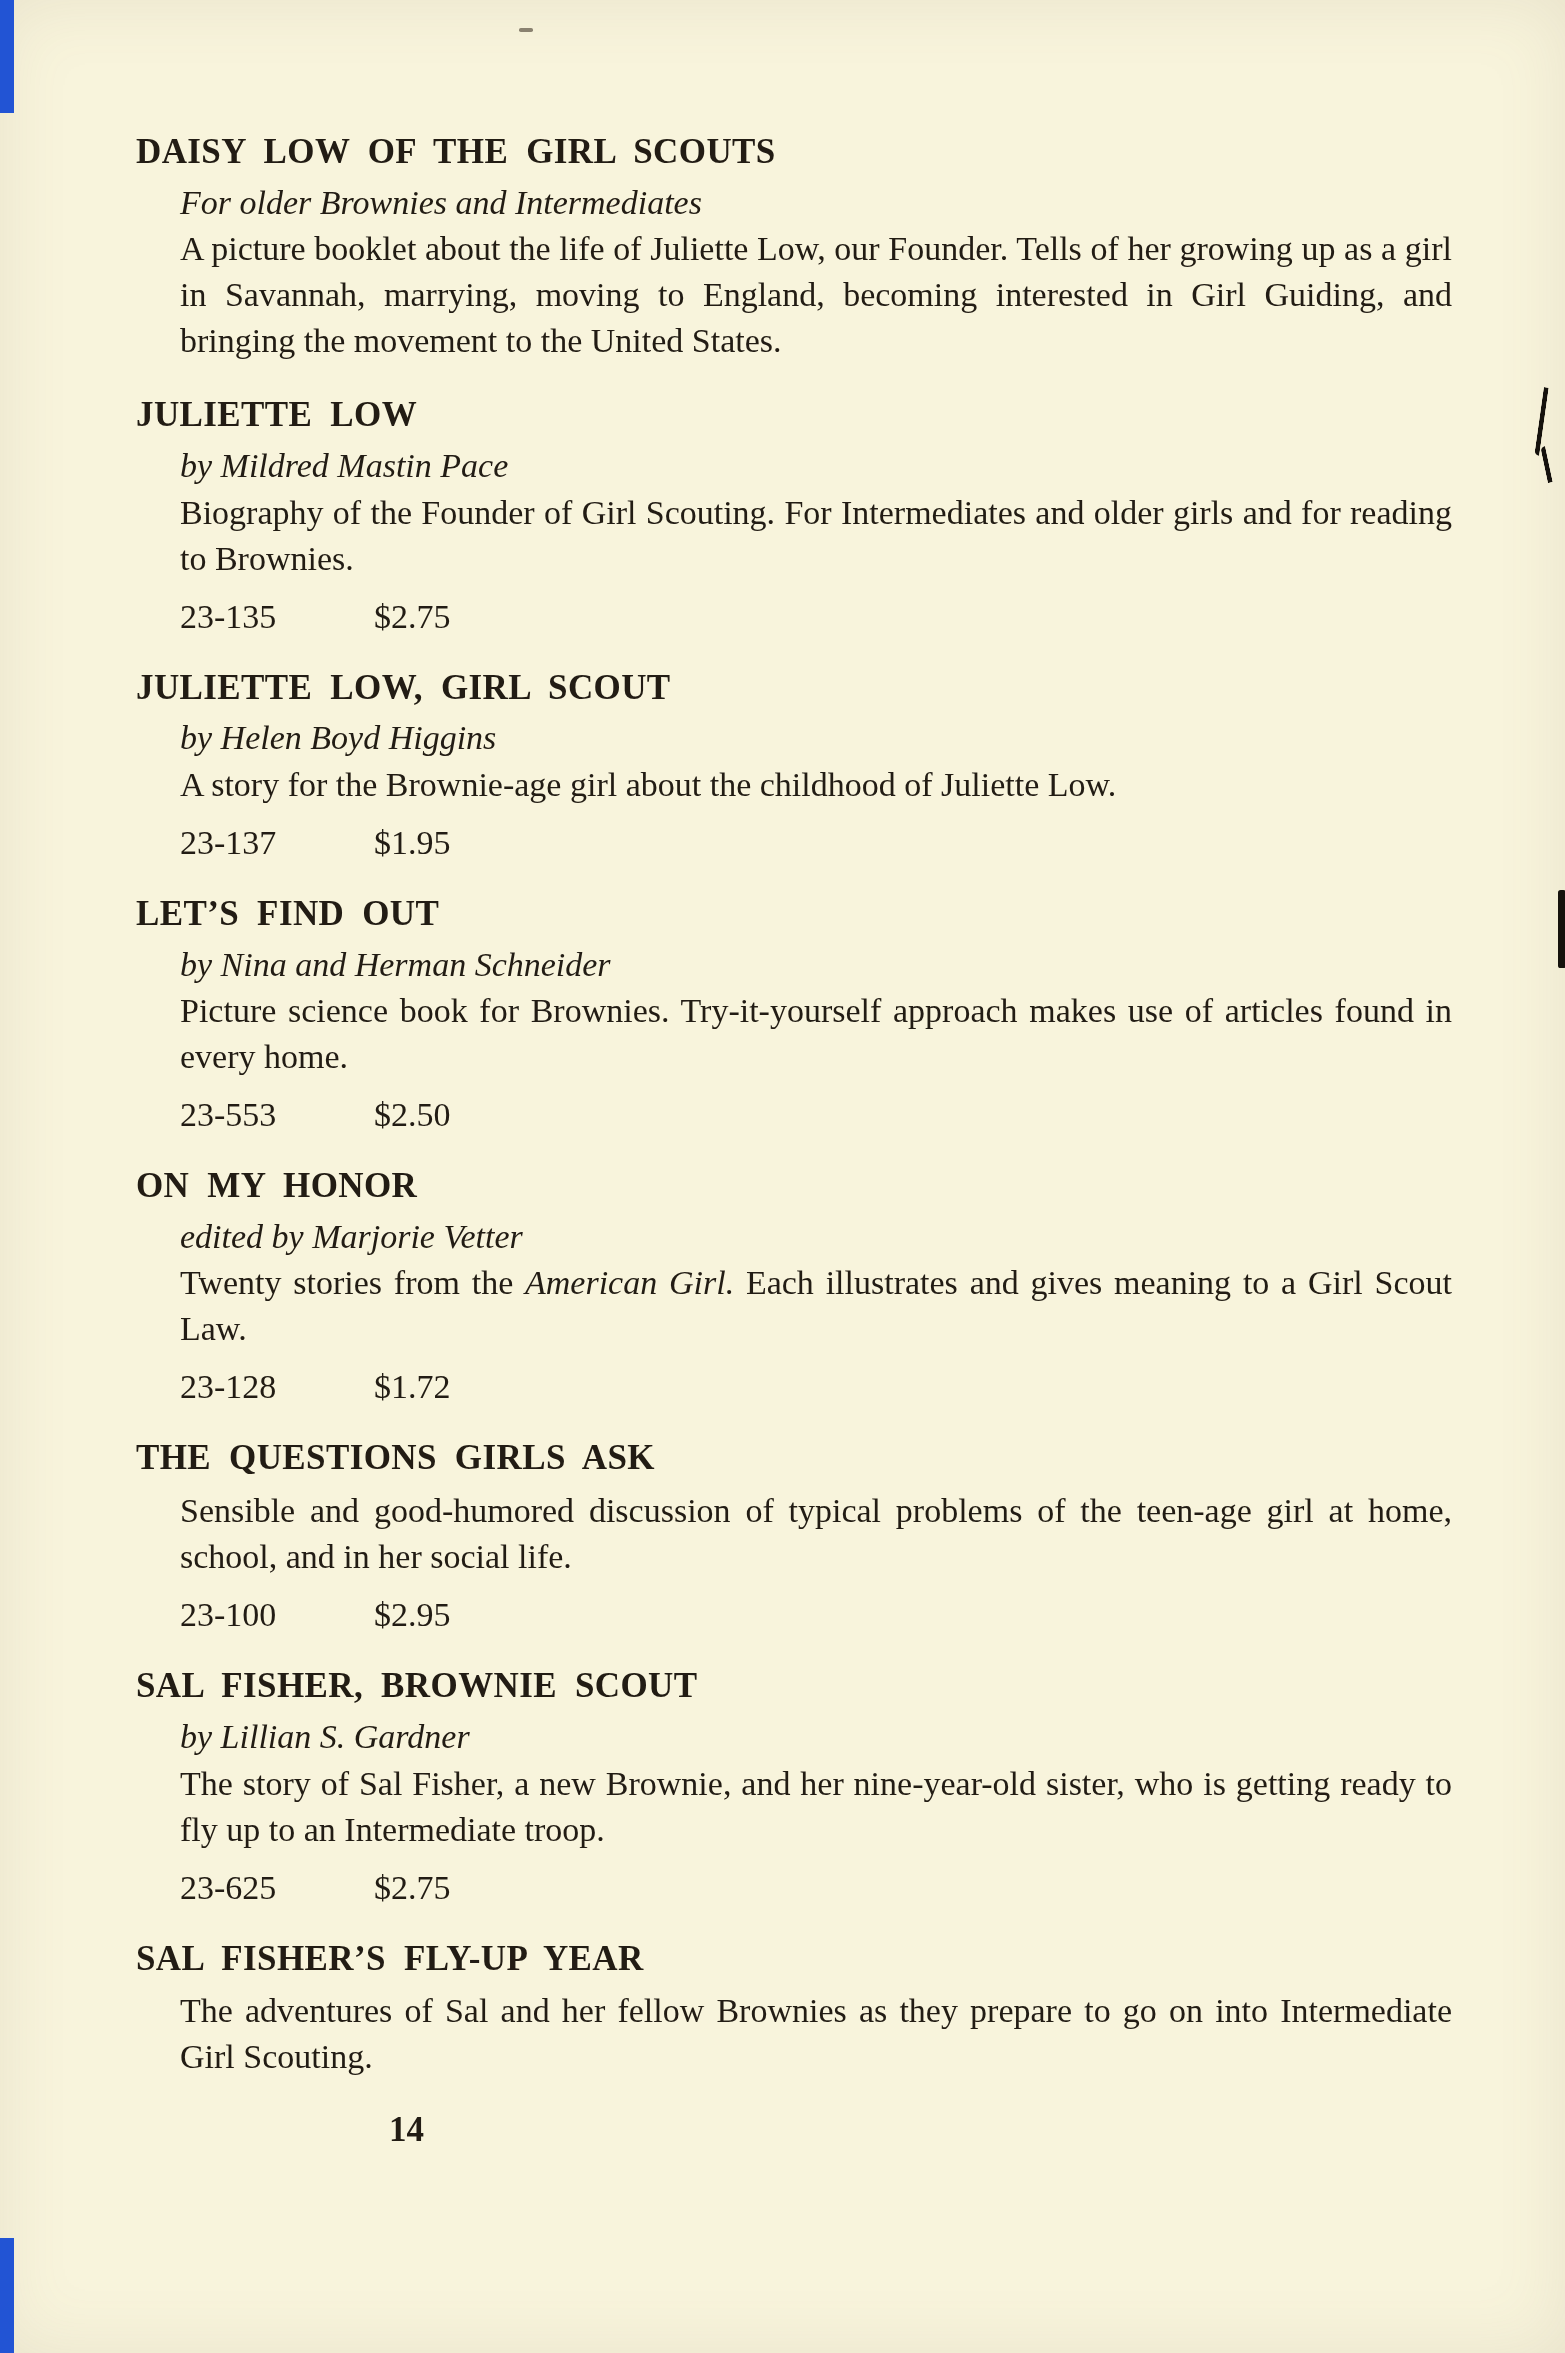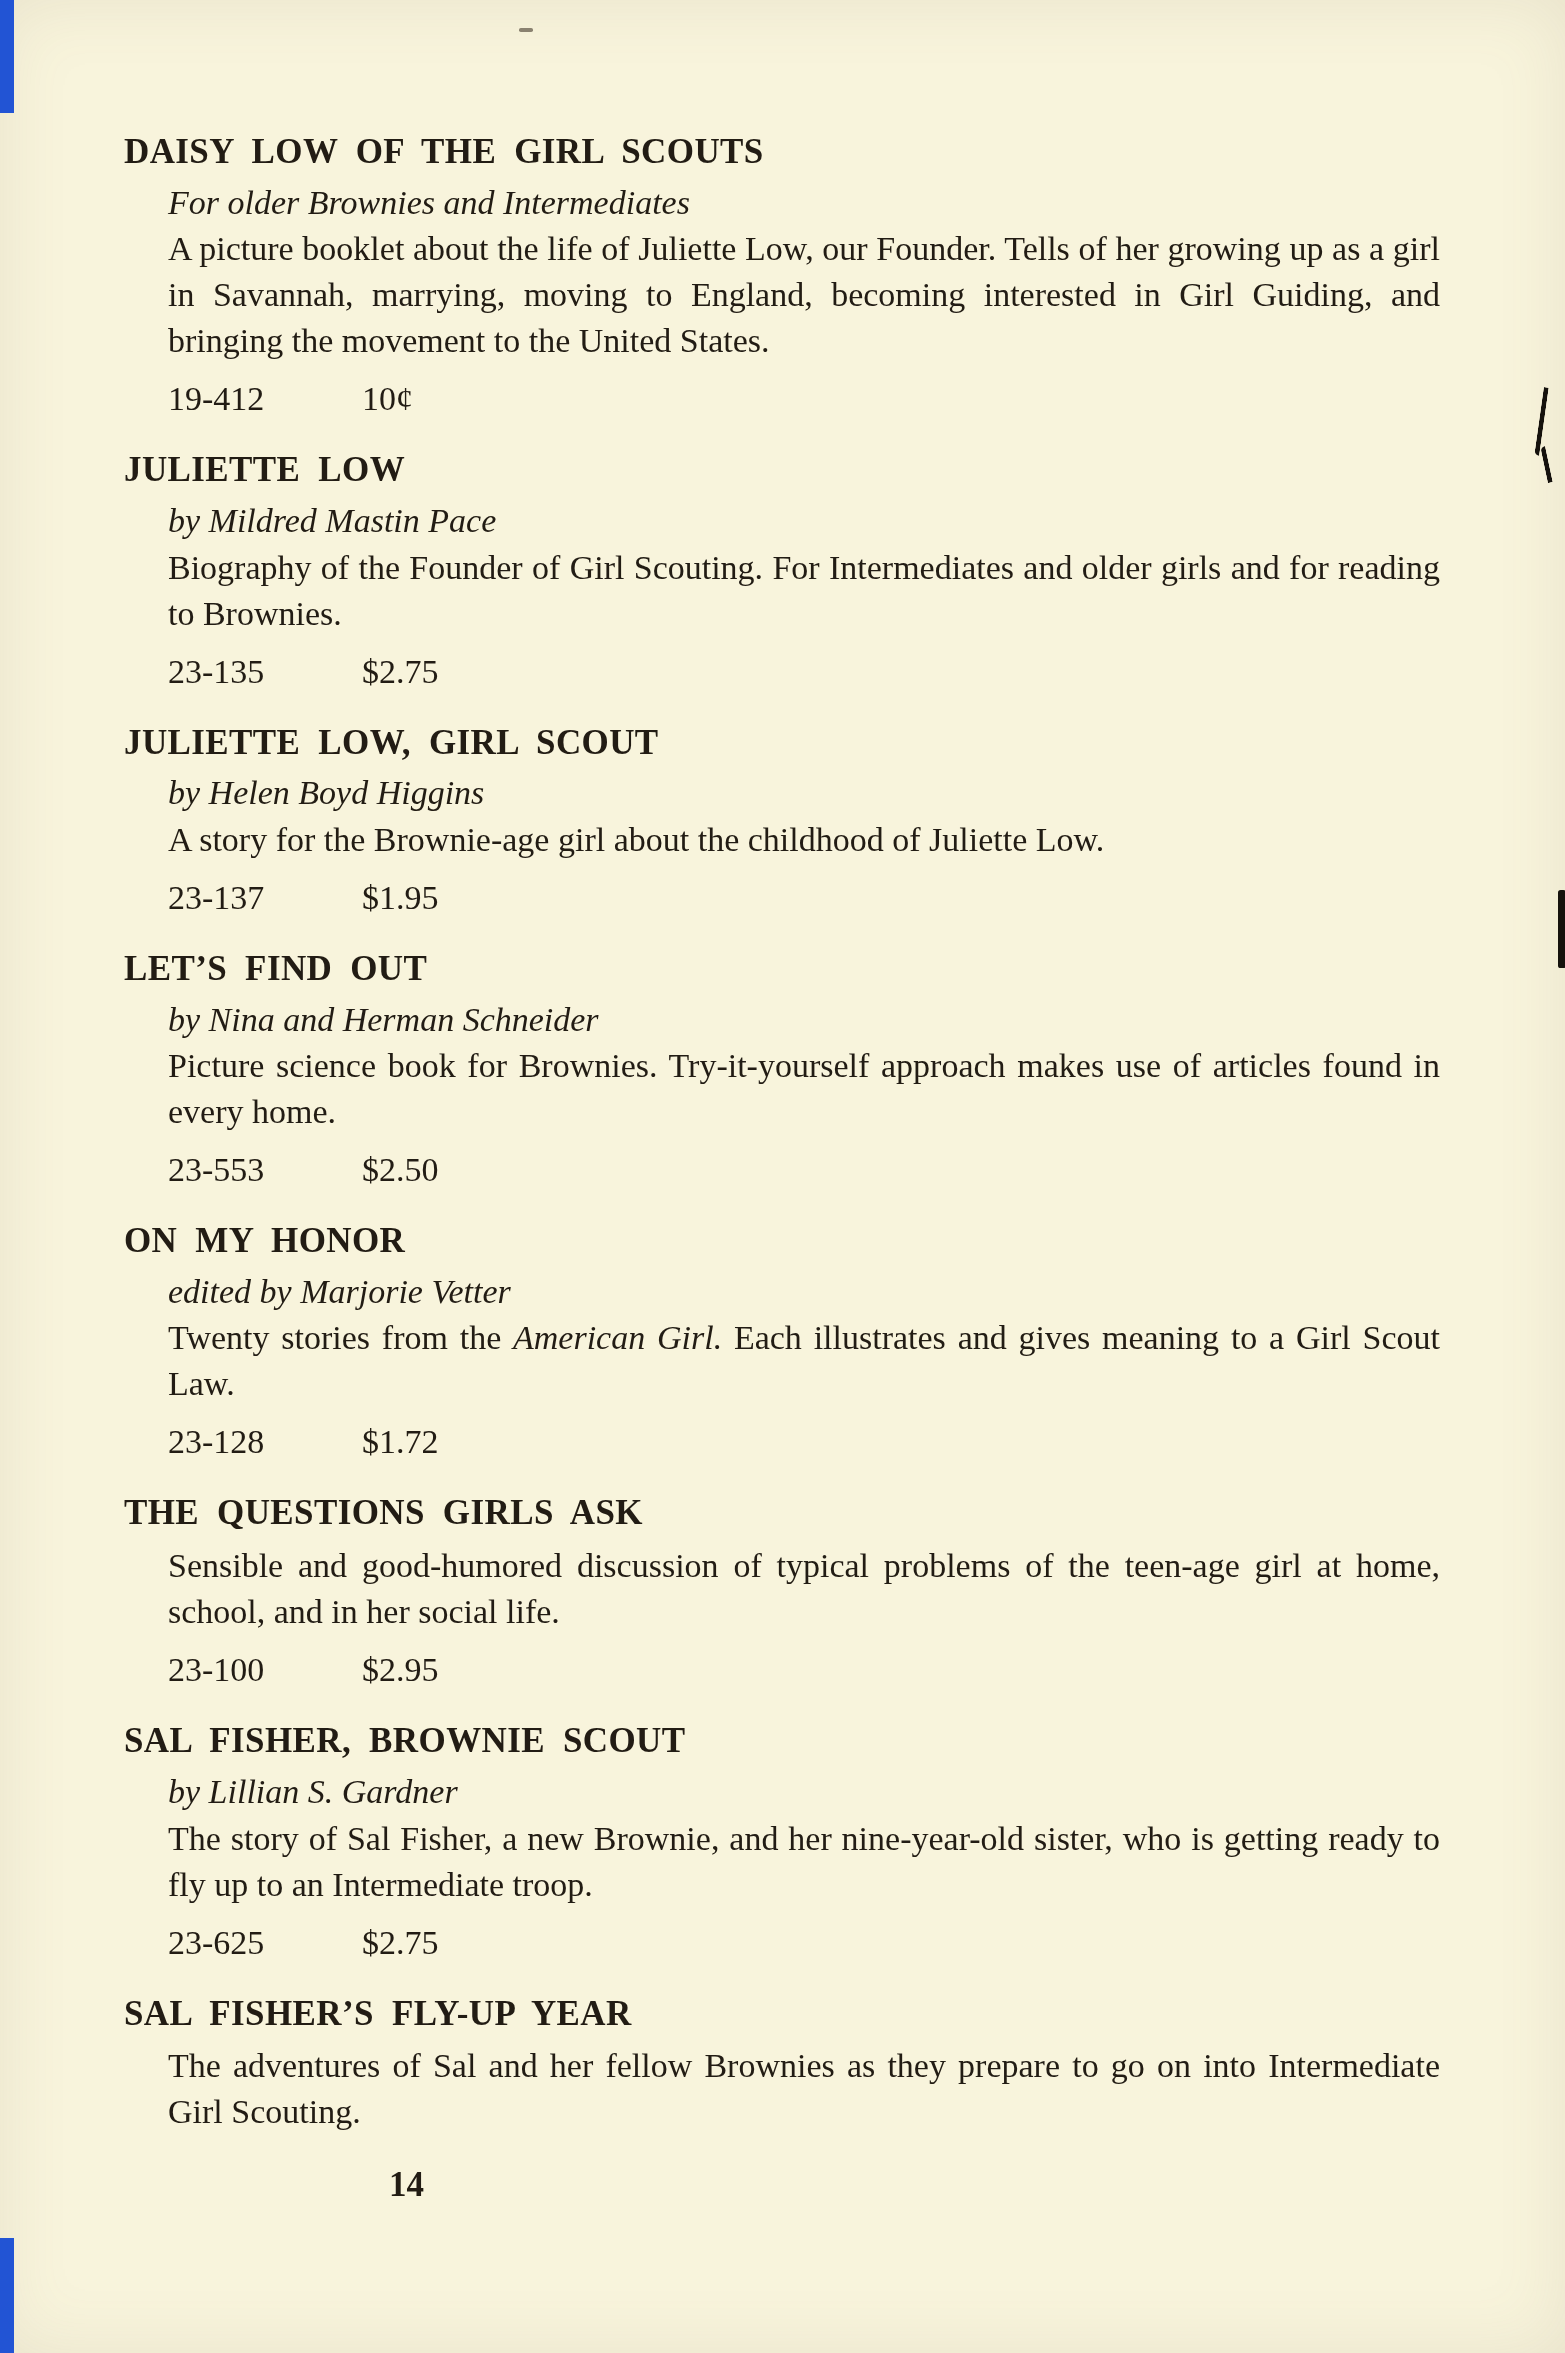--- a/index.html
+++ b/index.html
@@ -15,21 +15,21 @@
     background:var(--bg);
     color:var(--ink);
     font-family:"Liberation Serif","DejaVu Serif",serif;
     overflow:hidden;
     position:relative;
     box-shadow:inset 0 0 71px rgba(120,110,80,0.12);
   }
   .page-inner{
     padding:131px 0 0 124px;
   }
-  .entry{margin:0 0 30px 0;}
+  .entry{margin:0 0 30px 12px;}
   .title{
     font-size:35px;
     line-height:42px;
     font-weight:bold;
     margin:0 0 8.8px 0;
     letter-spacing:0.4px;
     word-spacing:8.8px;
   }
   .byline{
     font-size:34px;
@@ -92,21 +92,20 @@
 </style>
 </head>
 <body>
 
 <div class="page-inner">
 
   <section class="entry">
     <h2 class="title">DAISY LOW OF THE GIRL SCOUTS</h2>
     <p class="byline">For older Brownies and Intermediates</p>
     <p class="desc">A picture booklet about the life of Juliette Low, our Founder. Tells of her growing up as a girl in Savannah, marrying, moving to England, becoming interested in Girl Guiding, and bringing the movement to the United States.</p>
-    <p class="order"><span class="code">19-412</span><span class="price">10¢</span></p>
   </section>
 
   <section class="entry">
     <h2 class="title">JULIETTE LOW</h2>
     <p class="byline">by Mildred Mastin Pace</p>
     <p class="desc">Biography of the Founder of Girl Scouting. For Intermediates and older girls and for reading to Brownies.</p>
     <p class="order"><span class="code">23-135</span><span class="price">$2.75</span></p>
   </section>
 
   <section class="entry">

